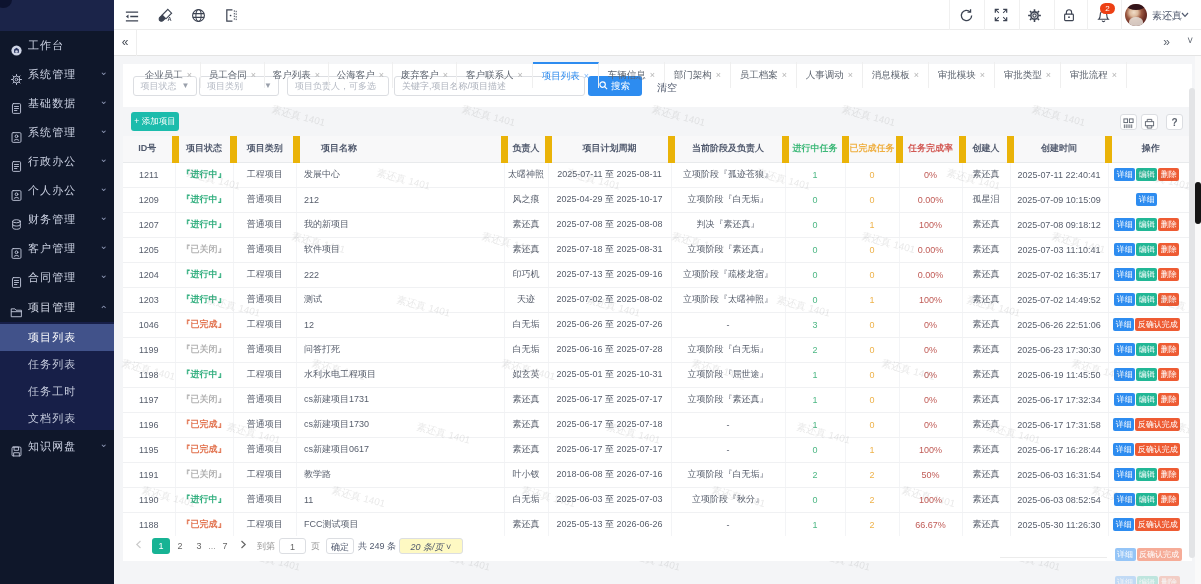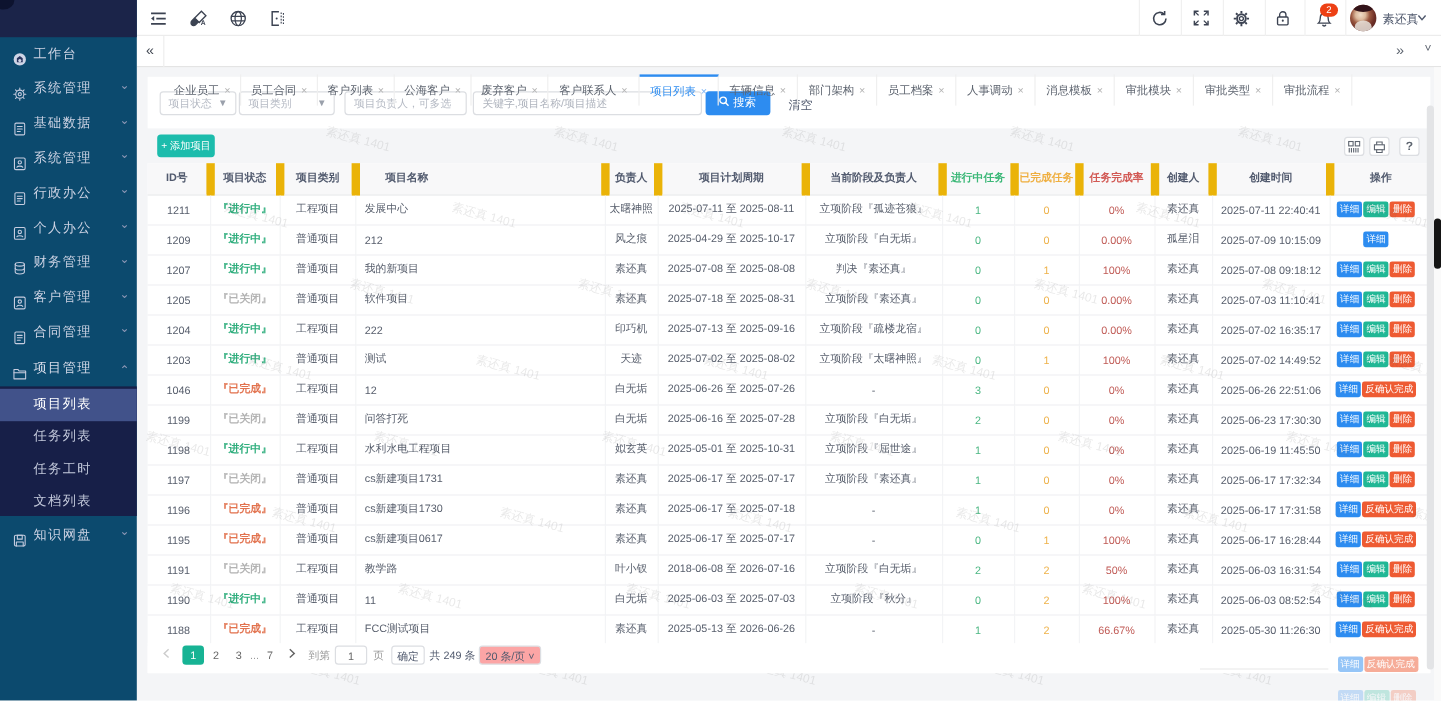--- a/index.html
+++ b/index.html
@@ -1,19 +1,19 @@
 <!DOCTYPE html>
 <html><head><meta charset="utf-8">
 <style>
 * { margin:0; padding:0; box-sizing:border-box; }
 html,body { width:1201px; height:584px; overflow:hidden; font-family:"Liberation Sans", sans-serif; }
 #app { position:relative; width:1201px; height:584px; background:#f4f5f7; overflow:hidden; }
 
 
-#side { position:absolute; left:0; top:0; width:114px; height:584px; background:#0c4a6e; z-index:5; }
+#side { position:absolute; left:0; top:0; width:114px; height:584px; background:#0f172a; z-index:5; }
 #logo { position:absolute; left:0; top:0; width:114px; height:31px; background:#1b2449; }
 #logo:before { content:""; position:absolute; left:-6px; top:-8px; width:18px; height:16px; background:#0d132f; border-radius:50%; }
 .mi { position:absolute; left:0; width:114px; height:29px; color:#ccd2e3; font-size:11px; line-height:29px; }
 .mic { position:absolute; left:10px; top:8px; }
 .mtxt { position:absolute; left:28px; letter-spacing:1.1px; }
 .chev { position:absolute; right:6px; top:-3px; color:#8d97b5; font-size:10px; }
 #submenu { position:absolute; left:0; top:322px; width:114px; height:108px; background:#171f48; }
 .smi { position:absolute; left:0; width:114px; height:27px; color:#c3c9db; font-size:11px; line-height:27px; padding-left:28px; letter-spacing:1.1px;}
 .smi.sel { background:#41528a; color:#fff; }
 .mi.pm { top:293px; color:#d7dcea;}
@@ -75,21 +75,21 @@
 .b-blue { background:#2d8cf0; }
 .b-grn { background:#21b795; }
 .b-org { background:#ee5b33; }
 
 
 #pager { position:absolute; left:123px; top:536px; width:1069px; height:25px; background:#fff; z-index:2; font-size:9px; color:#666; }
 .pit { position:absolute; top:2px; height:16px; line-height:16px; text-align:center; }
 #pg1 { left:29px; width:18px; background:#17b394; border-radius:3px; color:#fff; }
 #pgin { left:156px; width:27px; border:1px solid #dcdee2; border-radius:3px; background:#fff; }
 #pgok { left:203px; width:28px; border:1px solid #dcdee2; border-radius:3px; background:#fff; color:#515a6e;}
-#pgsel { left:276px; width:52px; border:1px solid #dcdee2; border-radius:3px; background:#fca5a5; color:#515a6e; }
+#pgsel { left:276px; width:64px; border:1px solid #dcdee2; border-radius:3px; background:#fef9c3; color:#515a6e;font-style:italic; }
 
 
 #sbin { position:absolute; left:1189px; top:88px; width:6px; height:470px; background:#e3e4e6; border-radius:3px; z-index:6;}
 #sbwin { position:absolute; left:1195px; top:182px; width:6px; height:42px; background:#141414; border-radius:3px; z-index:9;}
 #rstrip { position:absolute; left:1195px; top:56px; width:6px; height:528px; background:#fafafa; z-index:5;}
 .ghost { position:absolute; z-index:3; }
 </style></head>
 <body>
 <div id="app">
 

